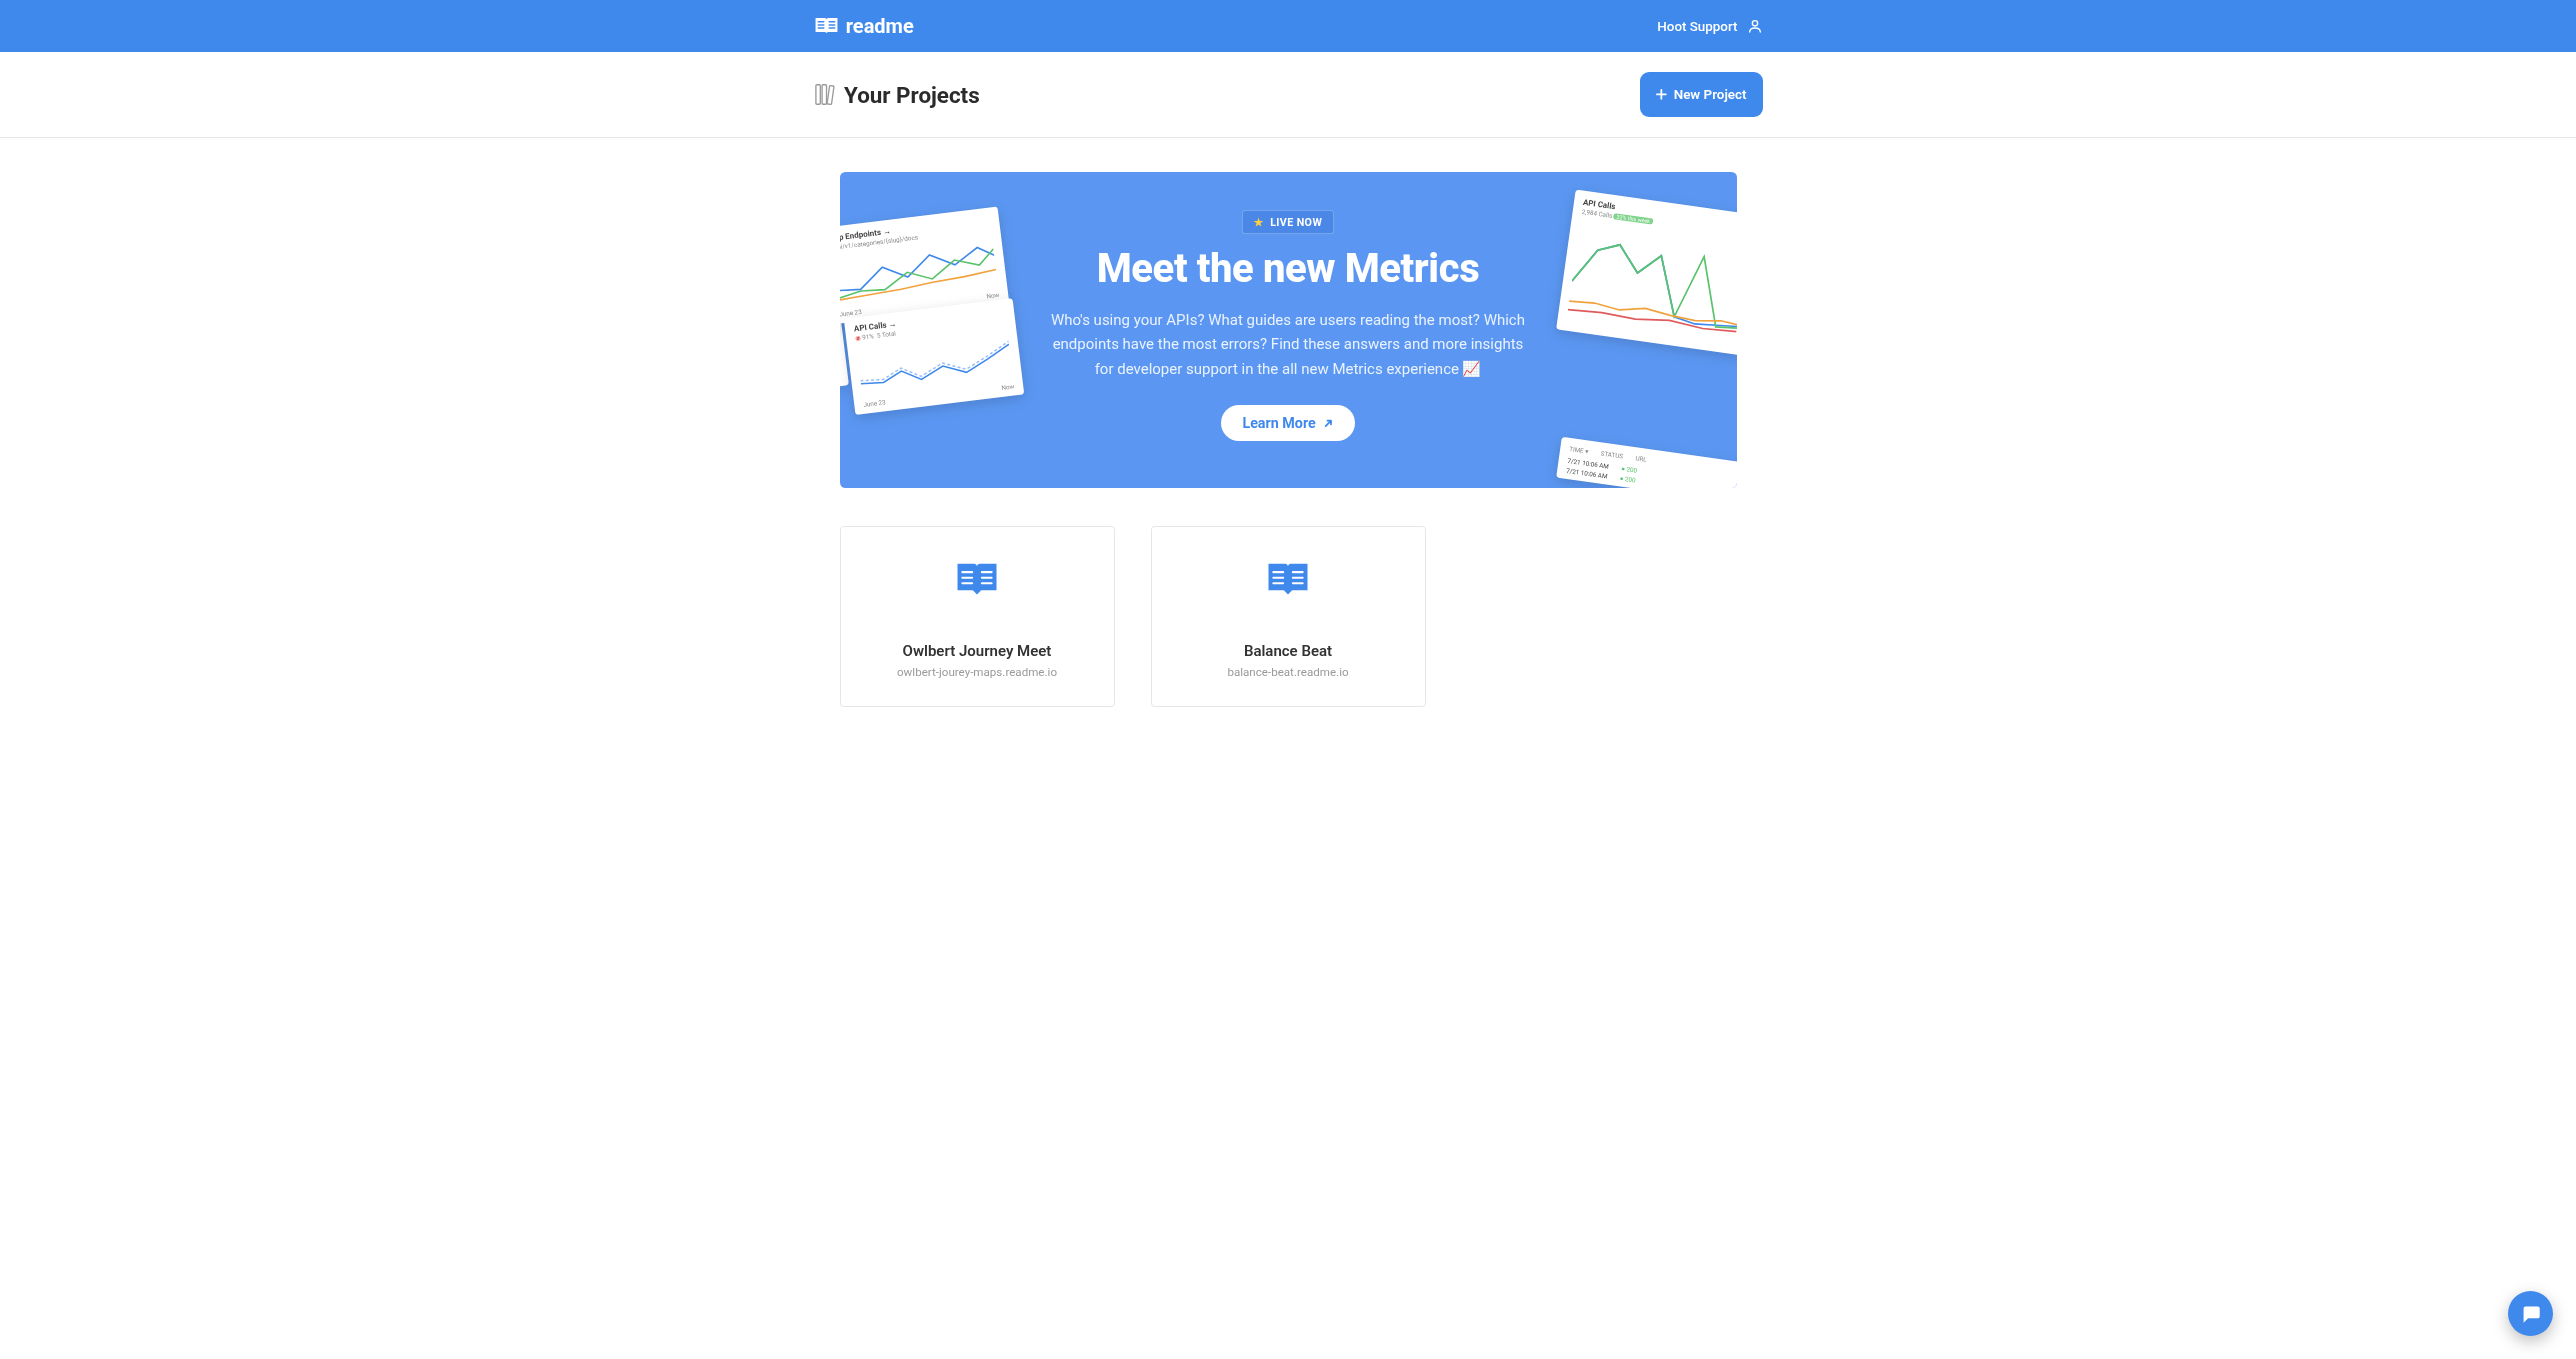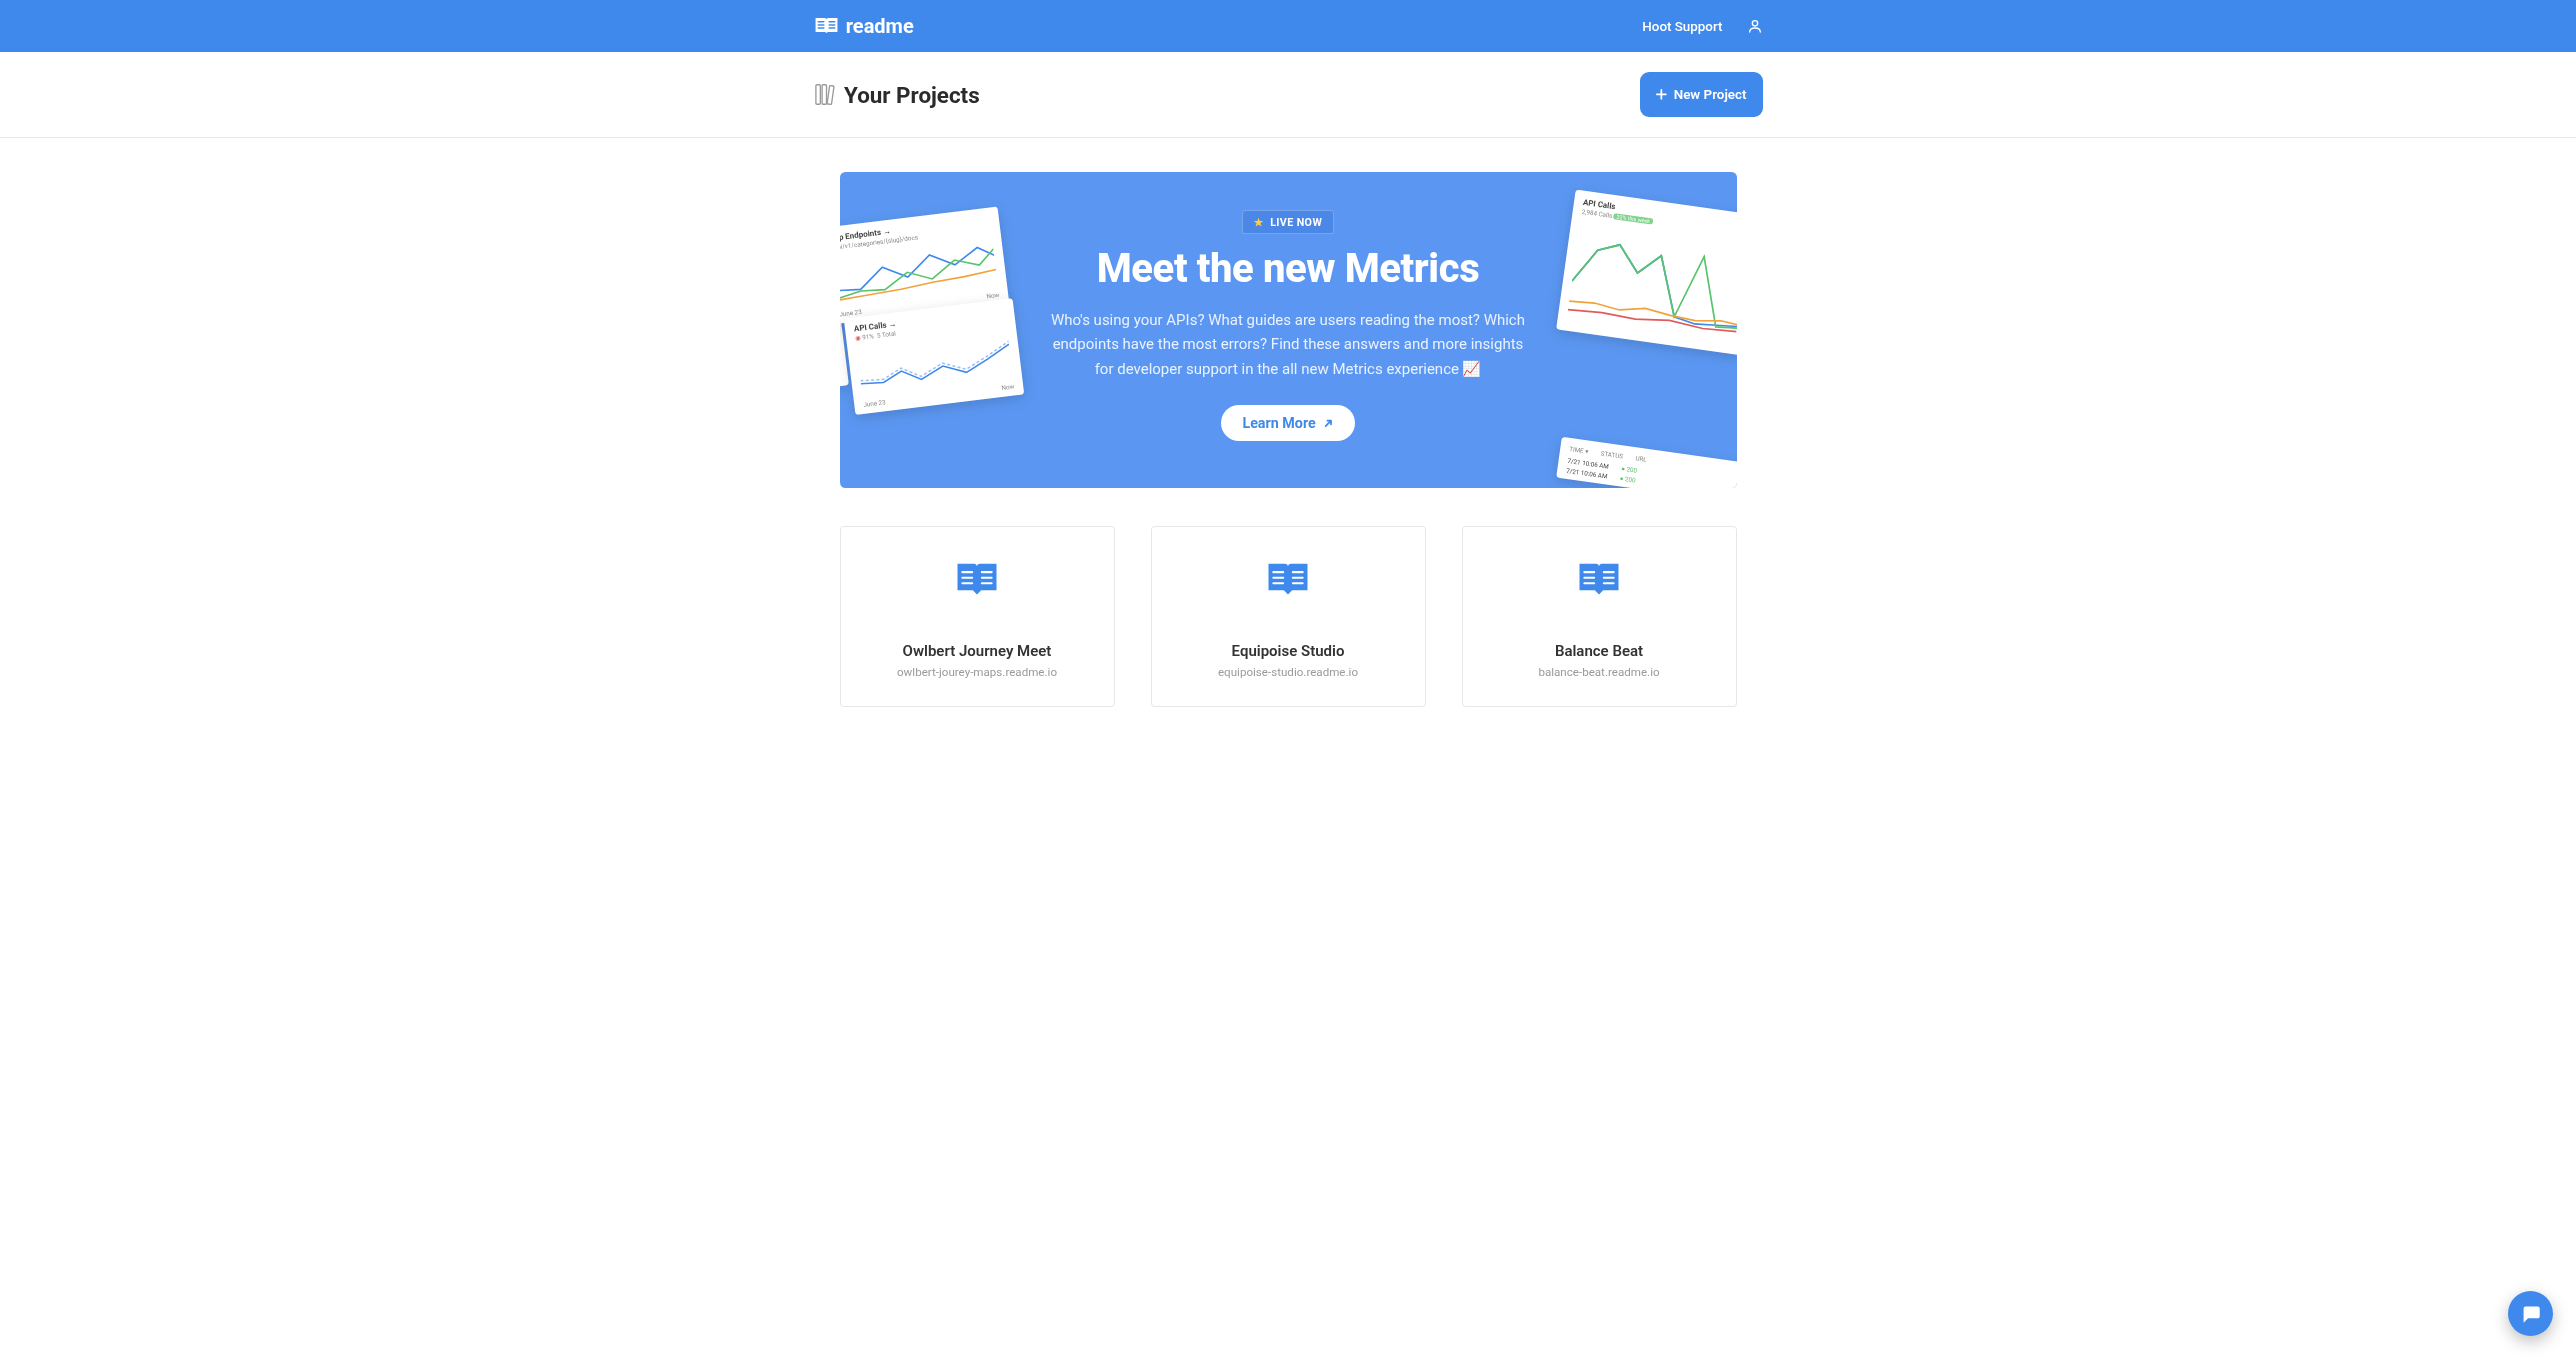--- a/index.html
+++ b/index.html
@@ -3,21 +3,21 @@
   <meta charset="utf-8">
   <style>
     * { margin:0; padding:0; box-sizing:border-box; font-family:-apple-system,BlinkMacSystemFont,"Segoe UI",Roboto,Helvetica,Arial,sans-serif; }
     body { background:#fff; color:#333; }
 
     
     .topbar { background:#3f89ec; height:52px; display:flex; align-items:center; justify-content:space-between; padding:0 0; }
     .topbar-inner { max-width:949px; margin:0 auto; width:100%; display:flex; align-items:center; justify-content:space-between; }
     .brand { display:flex; align-items:center; gap:7.2px; color:#fff; font-weight:700; font-size:20px; }
     .brand svg { width:25px; height:25px; }
-    .user-area { display:flex; align-items:center; gap:24px; color:#fff; font-size:13.4px; font-weight:500; cursor:pointer; }
+    .user-area { display:flex; align-items:center; gap:9px; color:#fff; font-size:13.4px; font-weight:500; cursor:pointer; }
     .user-area svg { width:16px; height:16px; }
 
     
     .pageheader { border-bottom:0.9px solid #e7e7e7; background:#fff; }
     .pageheader-inner { max-width:949px; margin:0 auto; display:flex; align-items:center; justify-content:space-between; padding:20px 0; }
     .page-title { display:flex; align-items:center; gap:9px; font-size:22.4px; font-weight:700; color:#2b2b2b; }
     .page-title svg { width:21.5px; height:23px; stroke:#9a9a9a; fill:none; stroke-width:1.5; }
     .btn-new { background:#3f89ec; color:#fff; border:none; border-radius:9px; padding:15px 16px; font-size:13.4px; font-weight:600; display:flex; align-items:center; gap:7.2px; cursor:pointer; }
     .btn-new svg { width:10.7px; height:10.7px; }
 
@@ -197,35 +197,20 @@
       <path class="page" d="M4 4h24c2 0 4 2 4 4v40l-6-6H4V4zM60 4H36c-2 0-4 2-4 4v40l6-6h22V4z"></path>
       <g class="lines">
           <line x1="11" y1="16" x2="25" y2="16"></line>
           <line x1="11" y1="24" x2="25" y2="24"></line>
           <line x1="11" y1="32" x2="25" y2="32"></line>
           <line x1="39" y1="16" x2="53" y2="16"></line>
           <line x1="39" y1="24" x2="53" y2="24"></line>
           <line x1="39" y1="32" x2="53" y2="32"></line>
         </g>
     </svg>
-    <h3>Equipoise Studio</h3>
-    <div class="subd">equipoise-studio.readme.io</div>
-  </div>
-  <div class="card">
-    <svg class="logo book" viewBox="0 0 64 56">
-      <path class="page" d="M4 4h24c2 0 4 2 4 4v40l-6-6H4V4zM60 4H36c-2 0-4 2-4 4v40l6-6h22V4z"></path>
-      <g class="lines">
-          <line x1="11" y1="16" x2="25" y2="16"></line>
-          <line x1="11" y1="24" x2="25" y2="24"></line>
-          <line x1="11" y1="32" x2="25" y2="32"></line>
-          <line x1="39" y1="16" x2="53" y2="16"></line>
-          <line x1="39" y1="24" x2="53" y2="24"></line>
-          <line x1="39" y1="32" x2="53" y2="32"></line>
-        </g>
-    </svg>
     <h3>Balance Beat</h3>
     <div class="subd">balance-beat.readme.io</div>
   </div>
 </div>
 
 <div class="chat-fab">
   <svg viewBox="0 0 24 24">
     <path d="M4 4h16c1 0 2 1 2 2v9c0 1-1 2-2 2H9l-5 5V6c0-1 1-2 2-2z"></path>
   </svg>
 </div>

